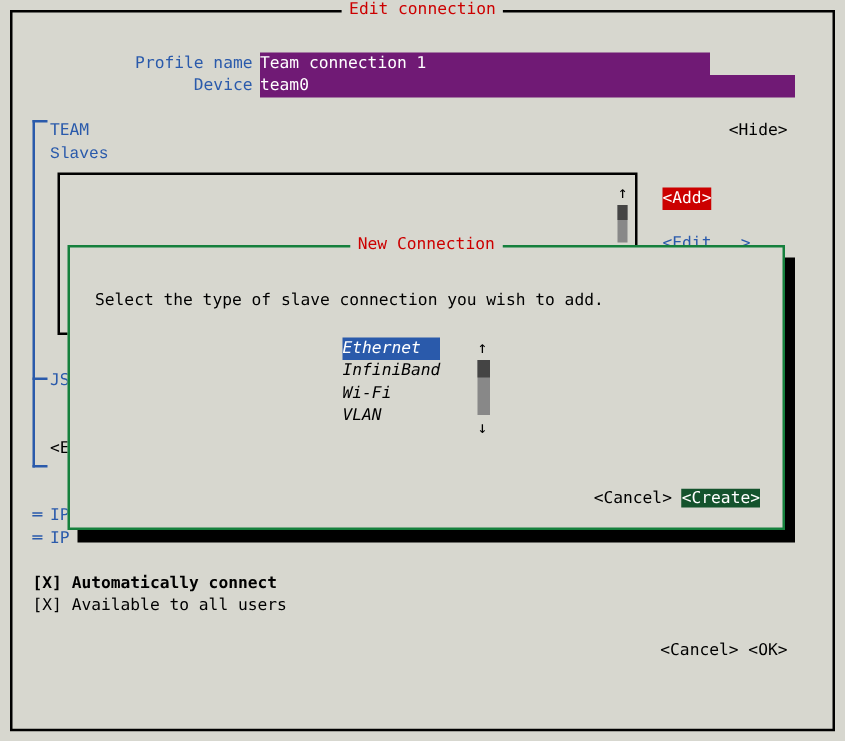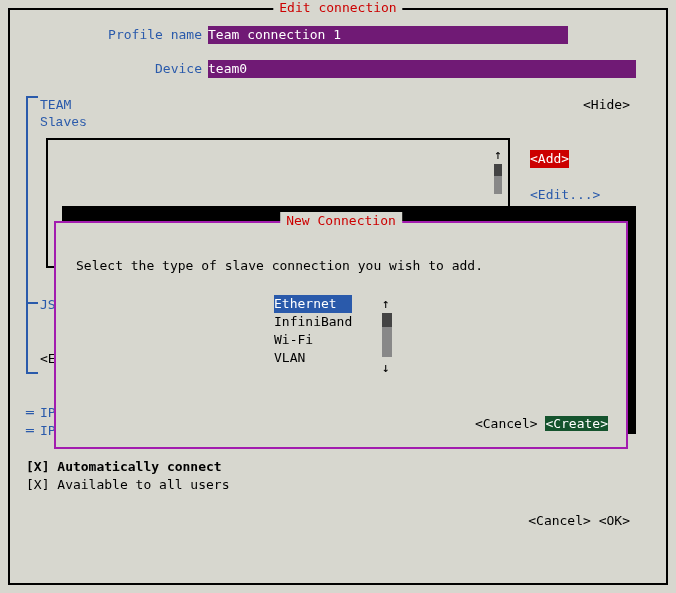--- a/index.html
+++ b/index.html
@@ -31,21 +31,21 @@
 .field-row {
   position: absolute;
   display: flex;
 }
 .field-label { color: #2a5aab; text-align: right; padding-right: 6px; }
 .field-input {
   background: #701a75;
   color: #fff;
   display: inline-block;
 }
-.row1 { left: 70px; top: 16px; }
+.row1 { left: 70px; top: 32px; }
 .row1 .field-label { width: 128px; }
 .row1 .field-input { width: 360px; }
 .row2 { left: 70px; top: 50px; }
 .row2 .field-label { width: 128px; }
 .row2 .field-input { width: 428px; }
 .team-line { position: absolute; left: 30px; top: 86px; color: #2a5aab; }
 .slaves-line { position: absolute; left: 30px; top: 104px; color: #2a5aab; font-family: Liberation Mono, monospace; }
 .hide-btn { position: absolute; right: 36px; top: 86px; }
 .tree-v1 { position: absolute; left: 16px; top: 86px; width: 2px; height: 278px; background: #2a5aab; }
 .tree-h1 { position: absolute; left: 16px; top: 86px; width: 12px; height: 2px; background: #2a5aab; }
@@ -75,35 +75,34 @@
   position: absolute;
   left: 62px; top: 206px;
   width: 574px; height: 228px;
   background: #000;
 }
 .dialog {
   position: absolute;
   left: 54px; top: 196px;
   width: 574px; height: 228px;
   background: #d7d7cf;
-  border: 2px solid #a21caf;
-  margin-top: 25px;
+  border: 2px solid #15803d;
 }
 .dialog-title {
   position: absolute;
   top: -11px;
   left: 50%;
   transform: translateX(-50%);
   background: #d7d7cf;
   color: #c00;
   padding: 0 6px;
 }
 .dialog-text { position: absolute; left: 20px; top: 34px; }
 .type-list { position: absolute; left: 218px; top: 72px; }
-.type-item { white-space: pre; }
+.type-item { white-space: pre; font-style: italic; }
 .type-selected { background: #2a5aab; color: #fff; }
 .type-scroll-arrows { position: absolute; left: 326px; top: 72px; }
 .type-track { position: absolute; left: 326px; top: 90px; width: 10px; height: 44px; background: #888; }
 .type-thumb { position: absolute; left: 326px; top: 90px; width: 10px; height: 14px; background: #444; }
 .dialog-btns { position: absolute; right: 18px; bottom: 14px; white-space: pre; }
 .create-btn { background: #14532d; color: #fff; }
 </style>
 </head>
 <body>
 

